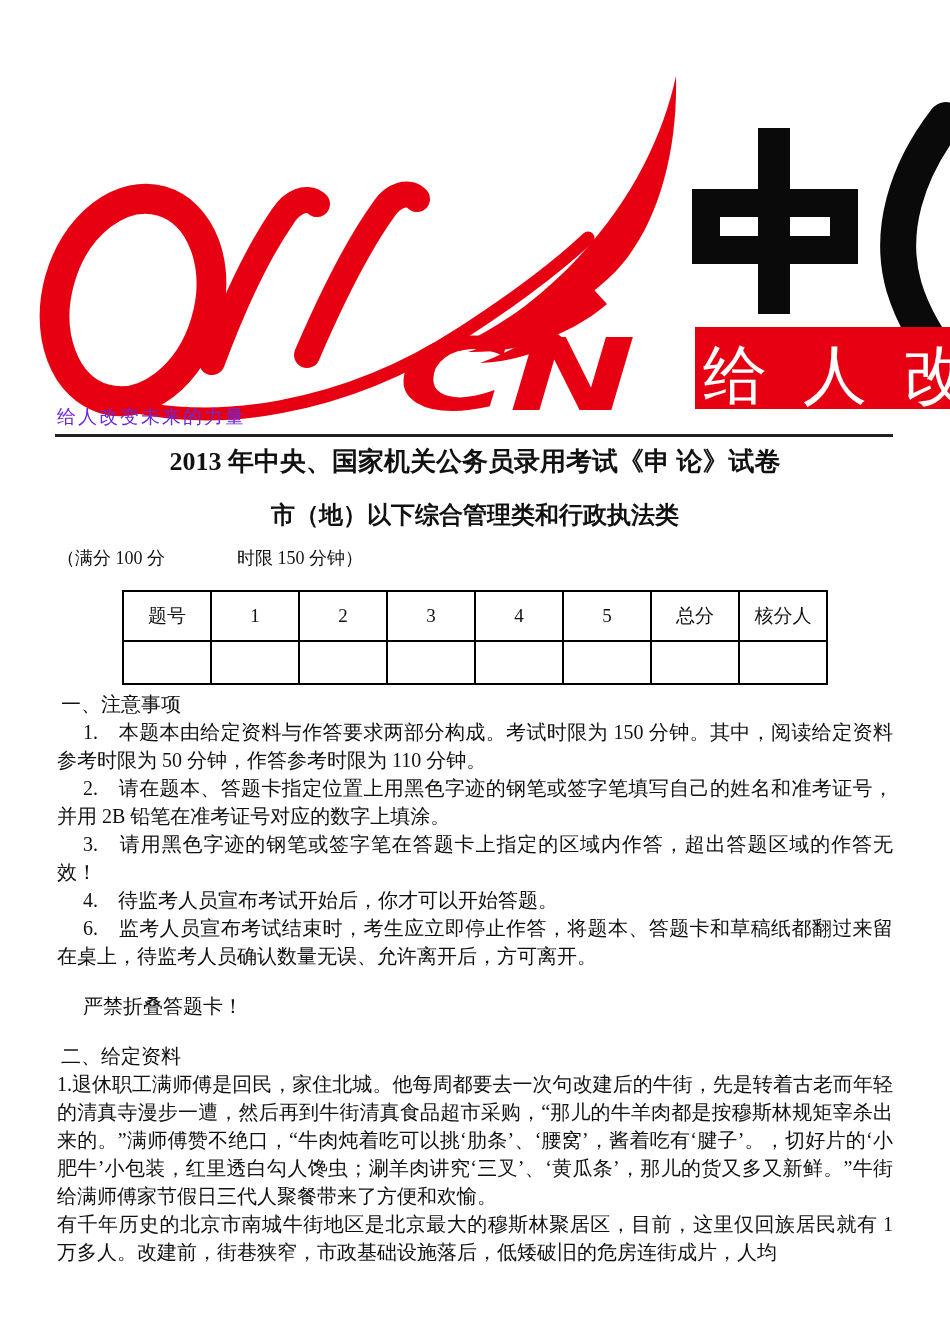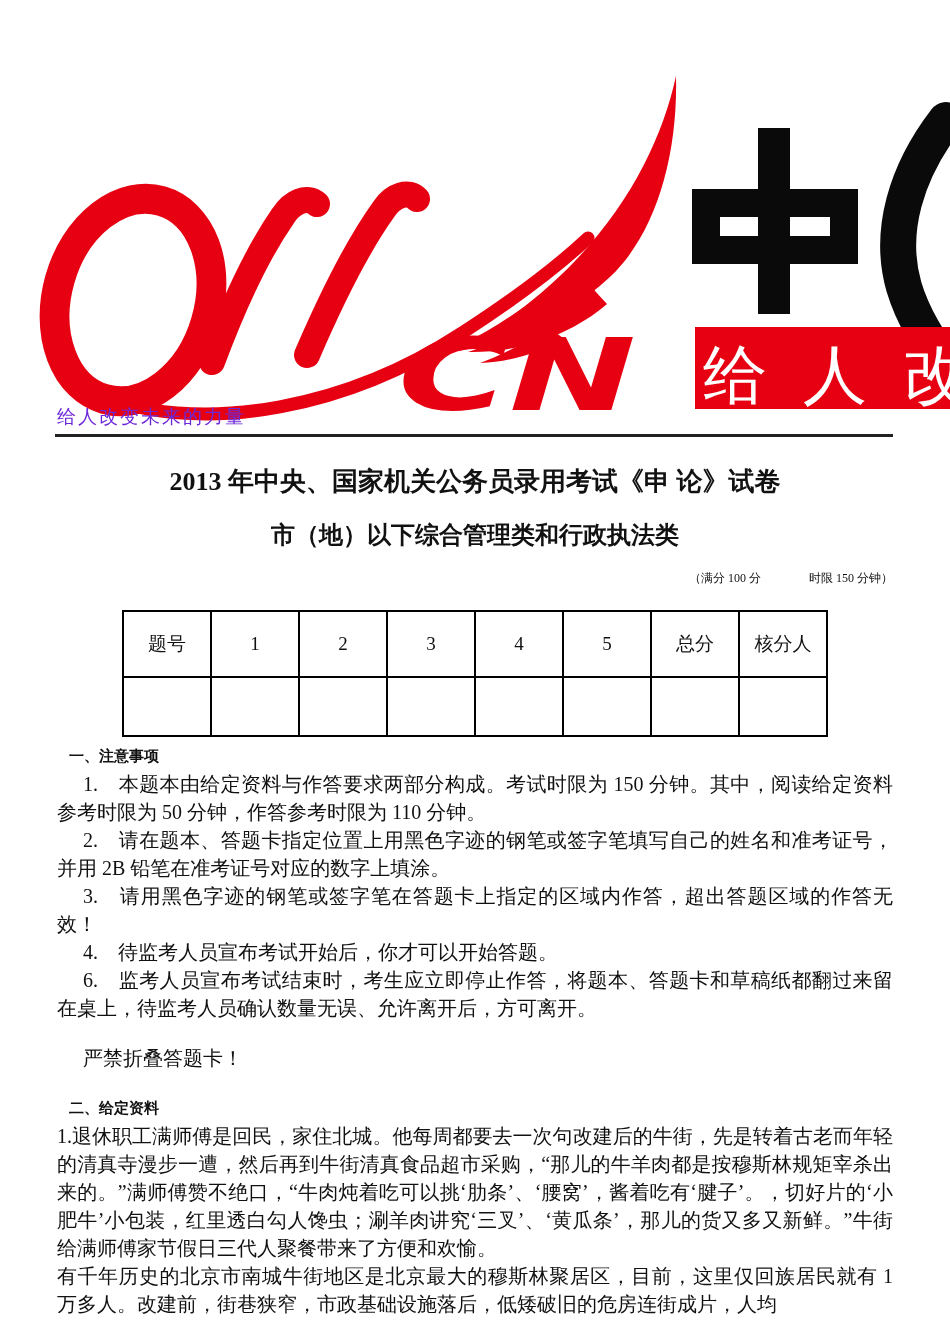--- a/index.html
+++ b/index.html
@@ -7,31 +7,31 @@
     position:relative;width:950px;height:1344px;background:#fff;overflow:hidden;
     font-family:"Liberation Serif","DejaVu Serif",serif;color:#111;
   }
   .logo-area{position:absolute;left:0;top:0;width:950px;height:442px;}
   .logo-svg{position:absolute;left:0;top:0;}
   .tagline{
     position:absolute;left:57px;top:404px;font-size:19px;color:#6d28d9;
     letter-spacing:2px;font-family:"Liberation Serif","DejaVu Serif",serif;
   }
   .rule{position:absolute;left:55px;right:57px;top:434px;border-top:3px solid #222;height:0;}
-  .content{position:absolute;left:57px;right:57px;top:467px;}
+  .content{position:absolute;left:57px;right:57px;top:447px;}
   .title{font-size:26px;font-weight:bold;text-align:center;margin:0;line-height:30px;}
   .subtitle{font-size:24px;font-weight:bold;text-align:center;margin:24px 0 8px;line-height:28px;}
-  .meta{font-size:12px;text-align:right;margin:18px 0 0;line-height:22px;}
+  .meta{font-size:18px;text-align:left;margin:18px 0 0;line-height:22px;}
   .score-table{border-collapse:collapse;margin:21px auto 0;width:706px;table-layout:fixed;}
   .score-table th,.score-table td{
-    border:2px solid #000;font-weight:normal;font-size:19px;text-align:center;padding:12px;
+    border:2px solid #000;font-weight:normal;font-size:19px;text-align:center;padding:4px;
   }
   .score-table th{height:40px;}
   .score-table td{height:33px;}
-  .sec-heading{font-size:15px;font-weight:bold;margin:5px 12px 0;line-height:28px;}
+  .sec-heading{font-size:20px;font-weight:normal;margin:5px 4px 0;line-height:28px;}
   .sec-heading.materials{margin-top:22px;}
   .body-p{font-size:20px;line-height:28px;margin:0;text-align:justify;}
   .indent{text-indent:26px;}
   .warning{margin-top:22px;}
 </style>
 </head>
 <body>
 
 <div class="page">
 

